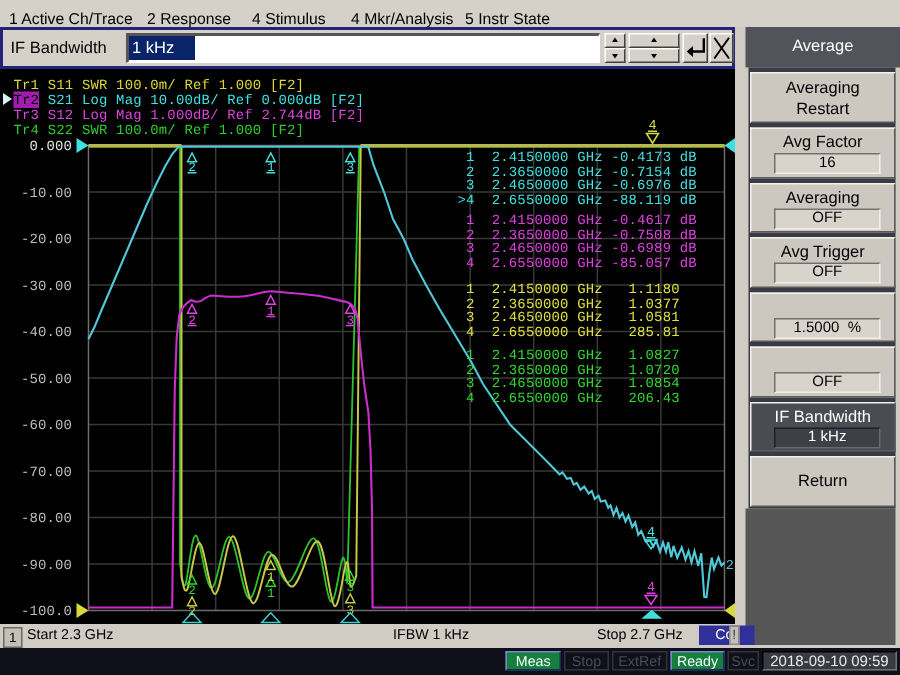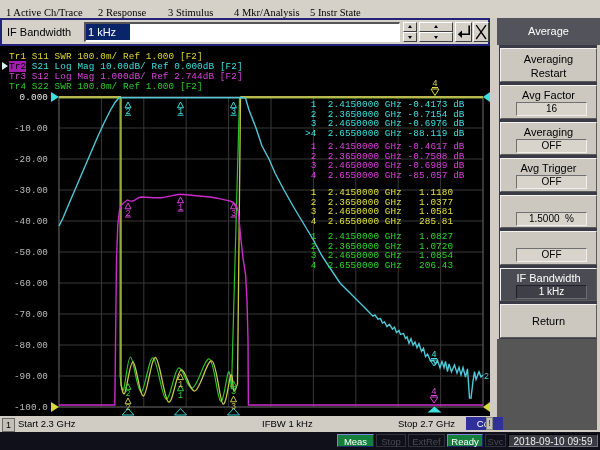--- a/index.html
+++ b/index.html
@@ -1,19 +1,19 @@
 <!DOCTYPE html>
 <html><head><meta charset="utf-8">
 <style>
 html,body{margin:0;padding:0;}
 body{width:600px;height:450px;position:relative;overflow:hidden;background:#000;
      font-family:"Liberation Sans",sans-serif;}
 .abs{position:absolute;}
 #menubar{left:0;top:0;width:600px;height:18px;background:#d5d1c9;font-size:10.5px;color:#000;}
-#menubar span{position:absolute;top:7px;white-space:pre;font-family:Liberation Serif, serif;}
+#menubar span{position:absolute;top:7px;white-space:pre;}
 #navline{left:0;top:18px;width:490px;height:2px;background:#23237a;}
 #toolbar{left:0;top:20px;width:490px;height:26px;background:#d5d1c9;
   border-left:2px solid #23237a;border-right:2px solid #23237a;border-bottom:2px solid #23237a;
   box-sizing:border-box;}
 #tlabel{left:7px;top:26px;font-size:11px;color:#000;}
 #tinput{left:84px;top:22px;width:316px;height:20px;background:#fff;box-sizing:border-box;
   border-top:2px solid #555;border-left:2px solid #555;border-bottom:1px solid #fff;border-right:1px solid #fff;}
 #tsel{left:86px;top:24px;width:42px;height:16px;background:#0a246a;color:#fff;font-size:11px;line-height:16px;padding-left:2px;}
 .btn3d{background:#d5d1c9;border-top:1px solid #fff;border-left:1px solid #fff;
   border-bottom:1px solid #404040;border-right:1px solid #404040;box-sizing:border-box;}
@@ -38,21 +38,21 @@
 #statusbar{left:0;top:432px;width:600px;height:18px;background:#10101a;font-size:9.5px;}
 .sseg{position:absolute;top:2px;height:13px;line-height:13px;text-align:center;box-sizing:border-box;}
 .sblue{background:#15803d;color:#fff;border:1px solid #7a86d8;border-bottom-color:#20246a;border-right-color:#20246a;}
 .sdark{color:#4a4a58;border:1px solid #32323e;text-align:center;}
 </style></head>
 <body>
 
 <div class="abs" id="menubar">
   <span style="left:6px">1 Active Ch/Trace</span>
   <span style="left:98px">2 Response</span>
-  <span style="left:168px">3 Stimulus</span>
+  <span style="left:168px">4 Stimulus</span>
   <span style="left:234px">4 Mkr/Analysis</span>
   <span style="left:310px">5 Instr State</span>
 </div>
 <div class="abs" id="navline"></div>
 <div class="abs" id="toolbar"></div>
 <div class="abs" id="tlabel">IF Bandwidth</div>
 <div class="abs" id="tinput"></div>
 <div class="abs" id="tsel">1 kHz</div>
 
 <div class="abs btn3d" style="left:403px;top:22px;width:14px;height:10px">

